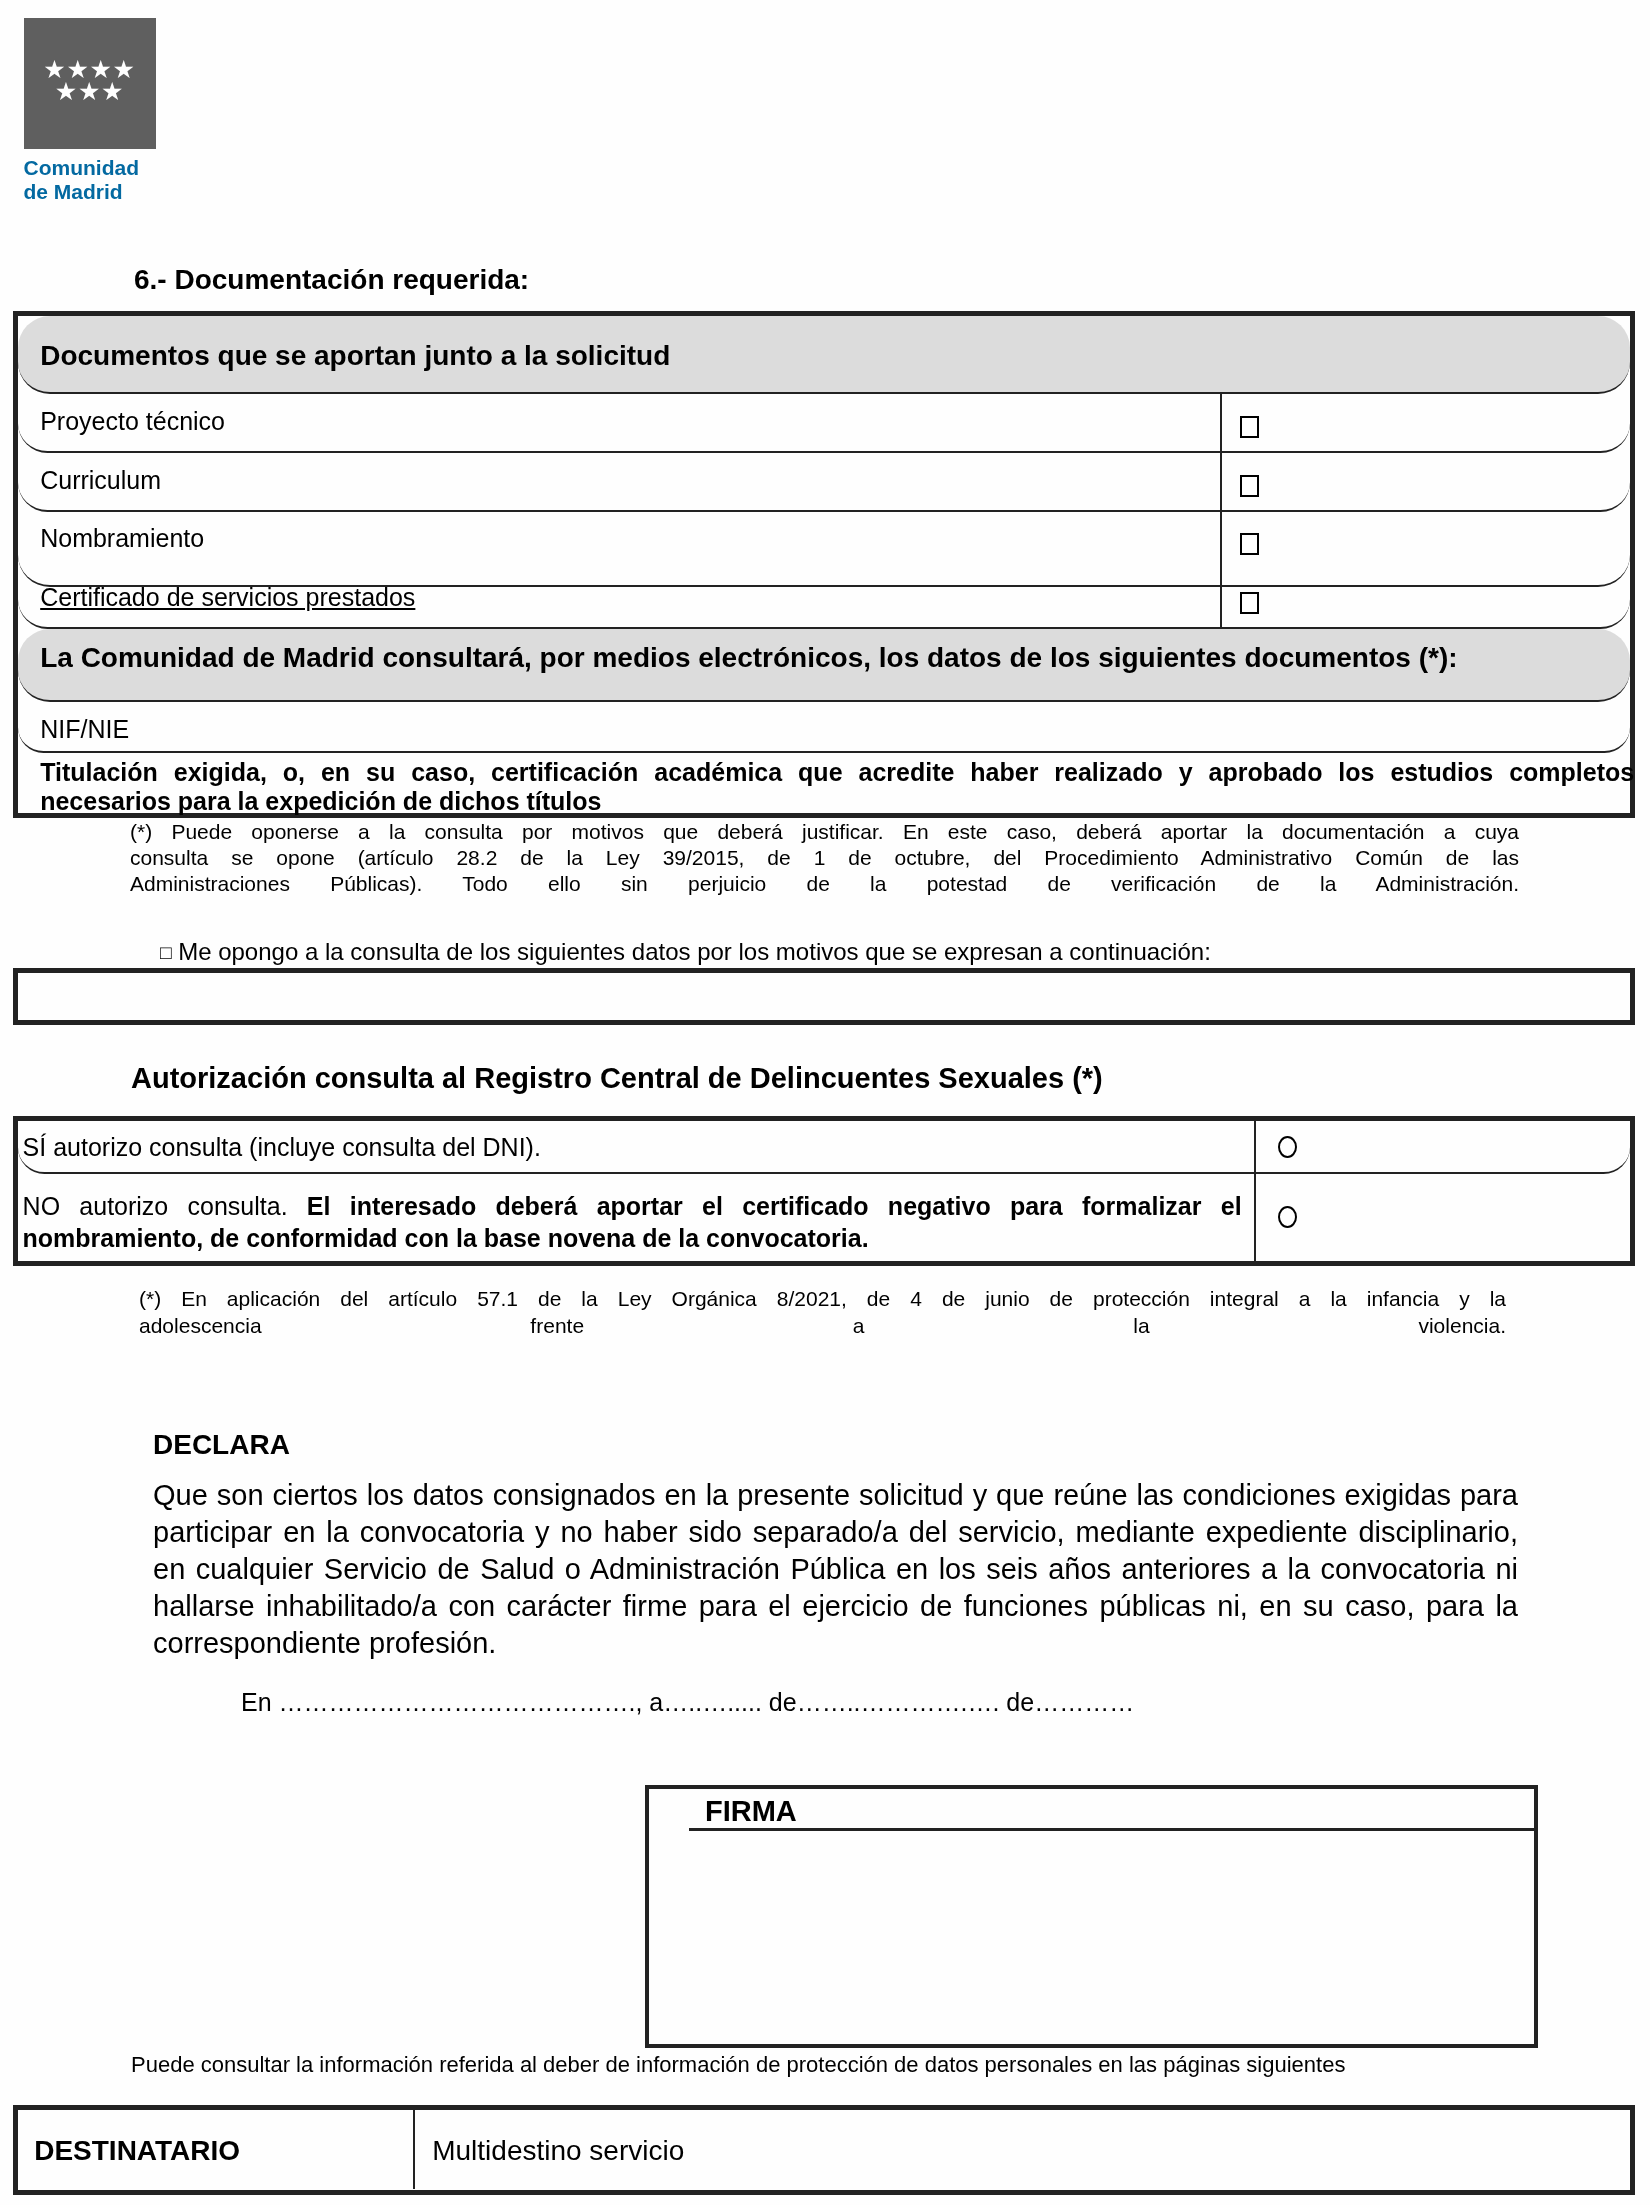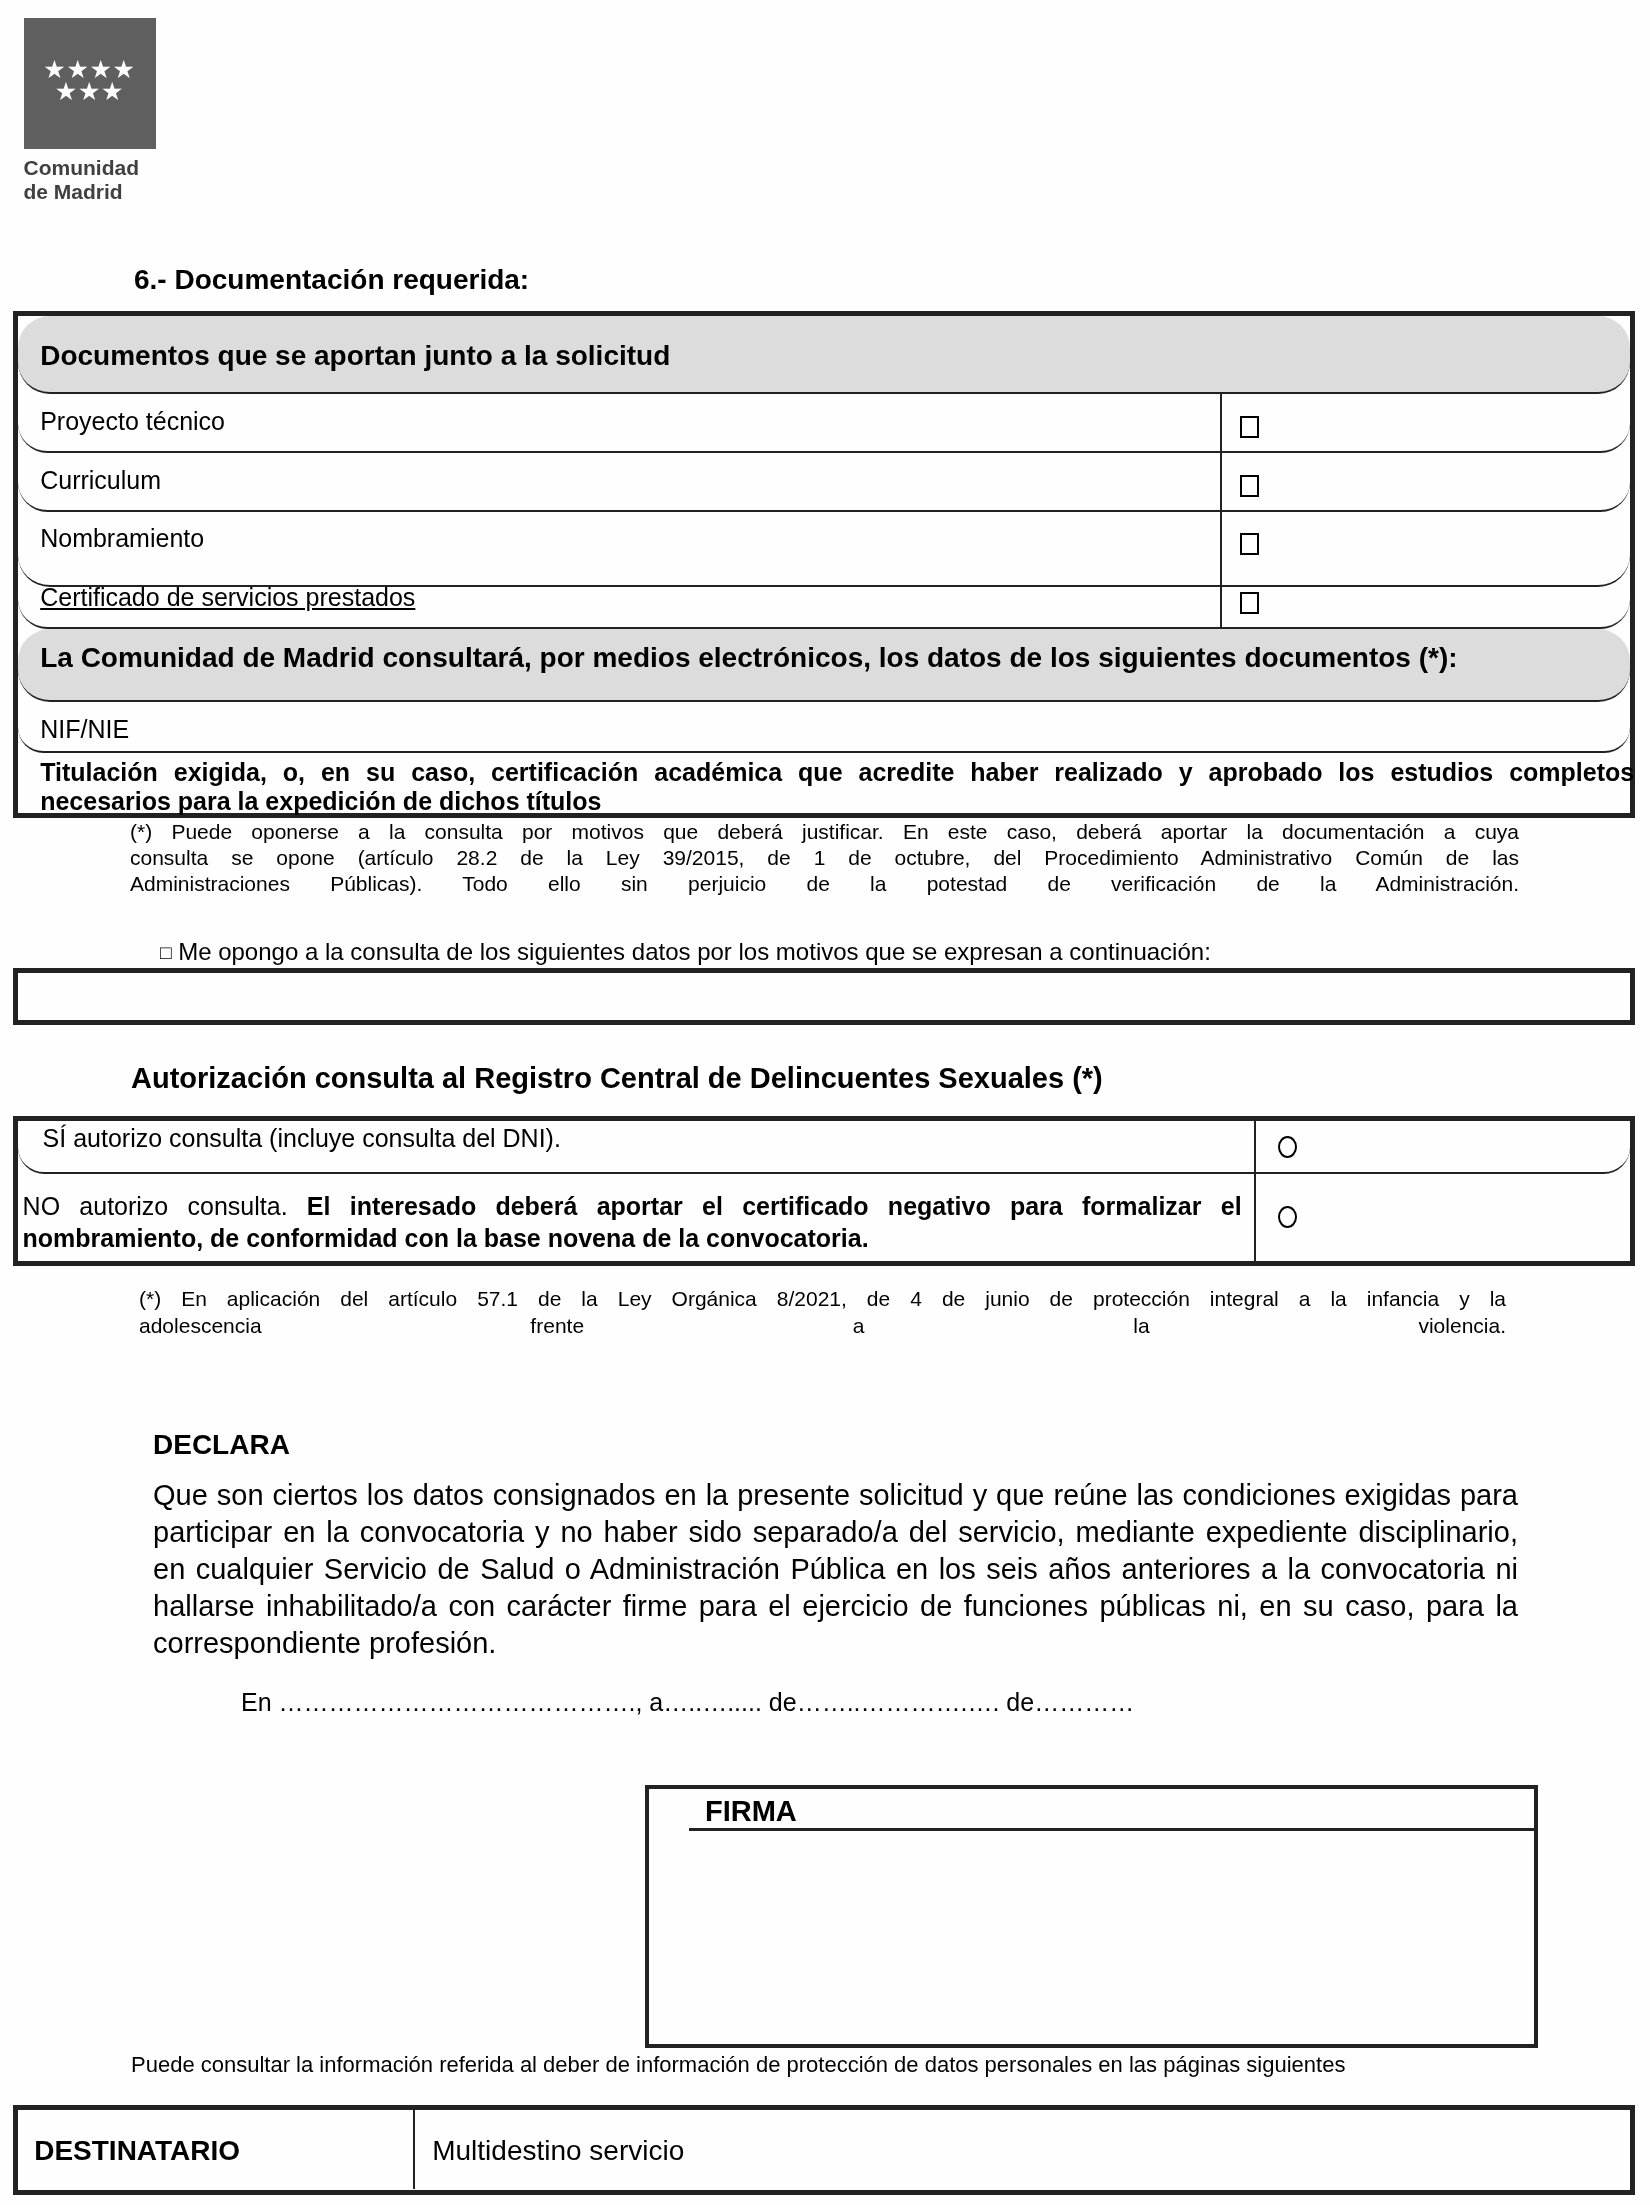--- a/index.html
+++ b/index.html
@@ -4,21 +4,21 @@
   <style>
     * { box-sizing: border-box; margin: 0; padding: 0; }
     html, body { width: 1650px; height: 2205px; background: #fefefe; }
     body { position: relative; font-family: "Liberation Sans", sans-serif; color: #000; overflow: hidden; }
 
     .abs { position: absolute; }
 
     
     .logo-box { left: 23.5px; top: 17.6px; width: 132px; height: 131px; background: #5f5f5f; }
     .logo-stars { position: absolute; left: 0; top: 41px; width: 100%; text-align: center; color: #fff; font-family: "DejaVu Sans", sans-serif; font-size: 25px; line-height: 22px; letter-spacing: 0.7px; }
-    .logo-text { left: 23.5px; top: 156px; width: 139px; font-weight: bold; font-size: 21px; line-height: 23.5px; color: #404040; letter-spacing: 0px; }
+    .logo-text { left: 23.5px; top: 156px; width: 139px; font-weight: bold; font-size: 21px; line-height: 23.5px; color: #0369a1; letter-spacing: 0px; }
 
     
     .section-title { left: 134px; top: 264px; font-size: 28px; font-weight: bold; }
 
     
     .tbl { position: absolute; border: 5.1px solid #222; background: #fefefe; }
     .row { position: absolute; left: 0; right: 0; border-bottom: 2.9px solid #222; border-radius: 32px; }
     .row.last { border-bottom: none; }
     .row.gray { background: #dcdcdc; }
     .cell-text { position: absolute; left: 22px; font-size: 25px; }
@@ -104,21 +104,21 @@
 <div class="abs" style="left:160px; top:938px; font-size:24px; white-space:nowrap;">
   <span style="font-size:19px; vertical-align:1.5px;">□</span>
   <span>Me opongo a la consulta de los siguientes datos por los motivos que se expresan a continuación:</span>
 </div>
 <div class="abs" style="left:13.2px; top:968px; width:1622px; height:57px; border:5.1px solid #222;"></div>
 
 <div class="abs" style="left:131px; top:1062px; font-size:29px; font-weight:bold; white-space:nowrap;">Autorización consulta al Registro Central de Delincuentes Sexuales (*)</div>
 
 <div class="tbl" style="left:13.2px; top:1116px; width:1622px; height:150px;">
   <div class="row" style="top:0; height:53px;">
-    <div class="cell-text" style="left:4.4px; top:3px;margin-left:20px;">SÍ autorizo consulta (incluye consulta del DNI).</div>
+    <div class="cell-text" style="left:4.4px; top:12px;">SÍ autorizo consulta (incluye consulta del DNI).</div>
     <div class="radio" style="left:1260px; top:14.7px;"></div>
   </div>
   <div class="row last" style="top:53px; height:87px;">
     <div class="cell-text" style="left:4.4px; top:16px; width:1219px; font-size:25px; line-height:32px;">
       <div class="justify-last"><span>NO autorizo consulta. </span><b>El interesado deberá aportar el certificado negativo para formalizar el</b></div>
       <div><b>nombramiento, de conformidad con la base novena de la convocatoria.</b></div>
     </div>
     <div class="radio" style="left:1260px; top:32px;"></div>
   </div>
   <div class="vline" style="left:1236px; top:0; height:140px;"></div>

